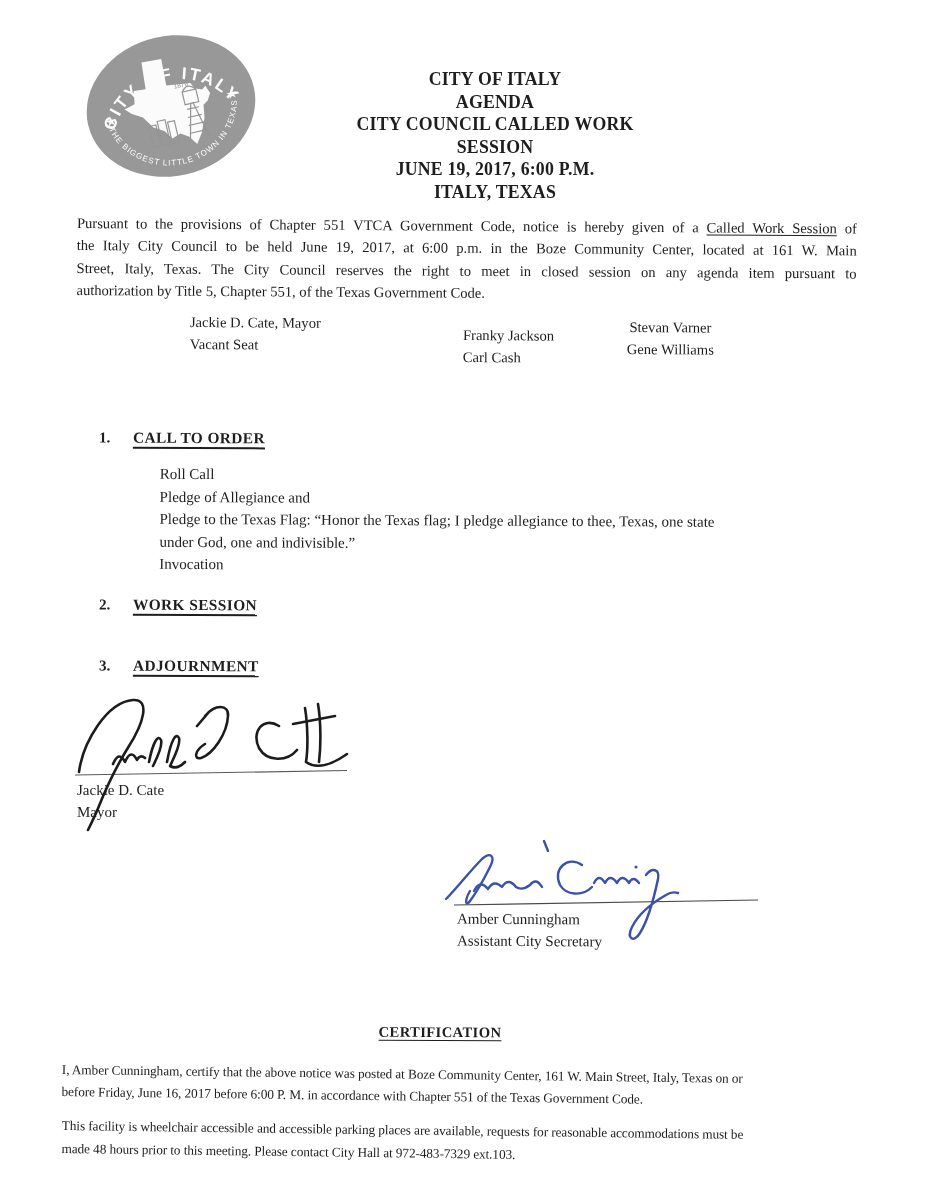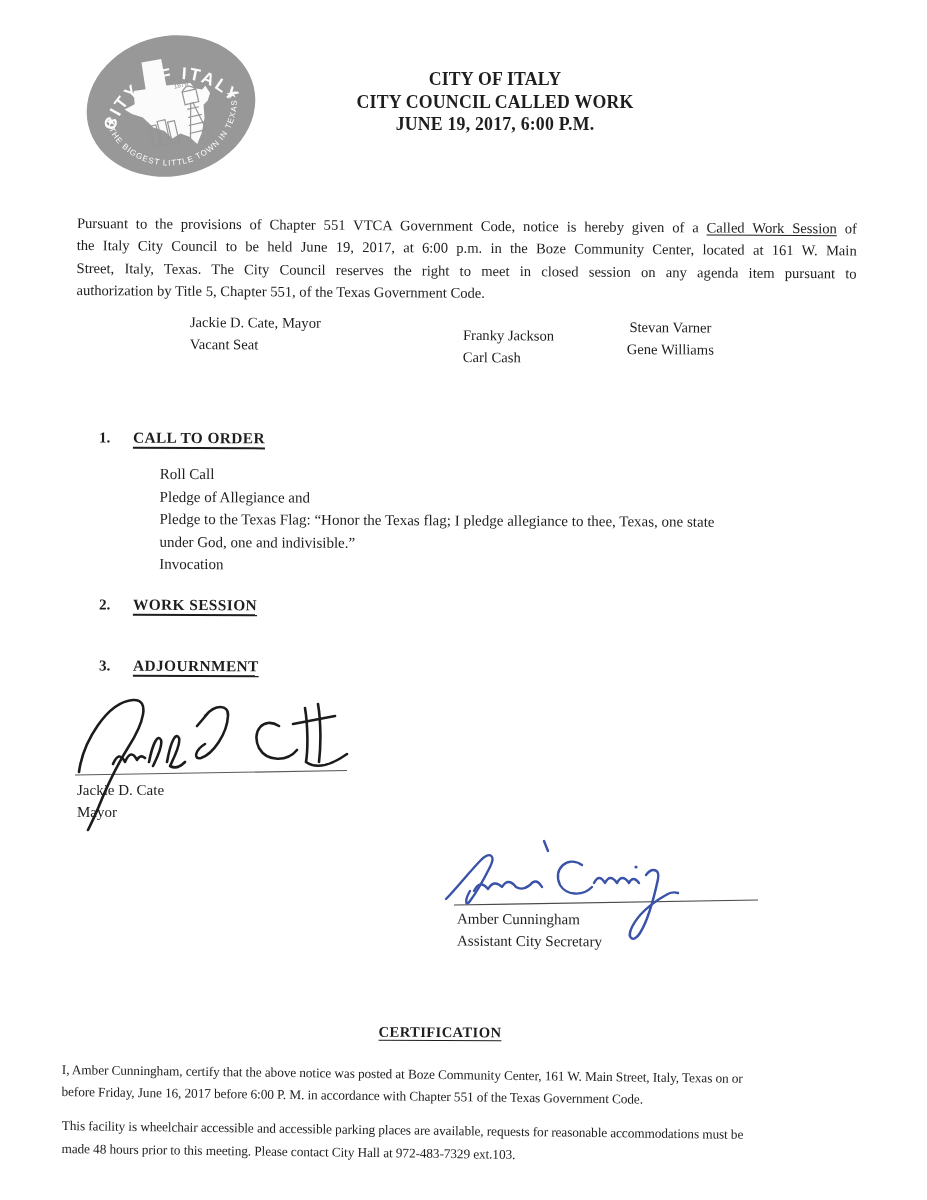--- a/index.html
+++ b/index.html
@@ -106,22 +106,25 @@
         </g>
       </g>
       <text font-size="8" fill="#fdfdfd" letter-spacing="1">
         <textPath href="#sealBotArc" startOffset="50%" text-anchor="middle">THE BIGGEST LITTLE TOWN IN TEXAS</textPath>
       </text>
     </g>
   </svg>
 
   <div class="title-block">
     <div>CITY OF ITALY</div>
+    <div>AGENDA</div>
     <div><span>CITY COUNCIL </span><span class="u">CALLED WORK</span></div>
+    <div class="u">SESSION</div>
     <div>JUNE 19, 2017, 6:00 P.M.</div>
+    <div>ITALY, TEXAS</div>
   </div>
 
   <div class="notice">
     <div class="j-line"><span>Pursuant to the provisions of Chapter 551 VTCA Government Code, notice is hereby given of a </span><u>Called Work Session</u><span> of</span></div>
     <div class="j-line">the Italy City Council to be held June 19, 2017, at 6:00 p.m. in the Boze Community Center, located at 161 W. Main</div>
     <div class="j-line">Street, Italy, Texas.  The City Council reserves the right to meet in closed session on any agenda item pursuant to</div>
     <div class="j-last">authorization by Title 5, Chapter 551, of the Texas Government Code.</div>
   </div>
 
   <div class="roster">

